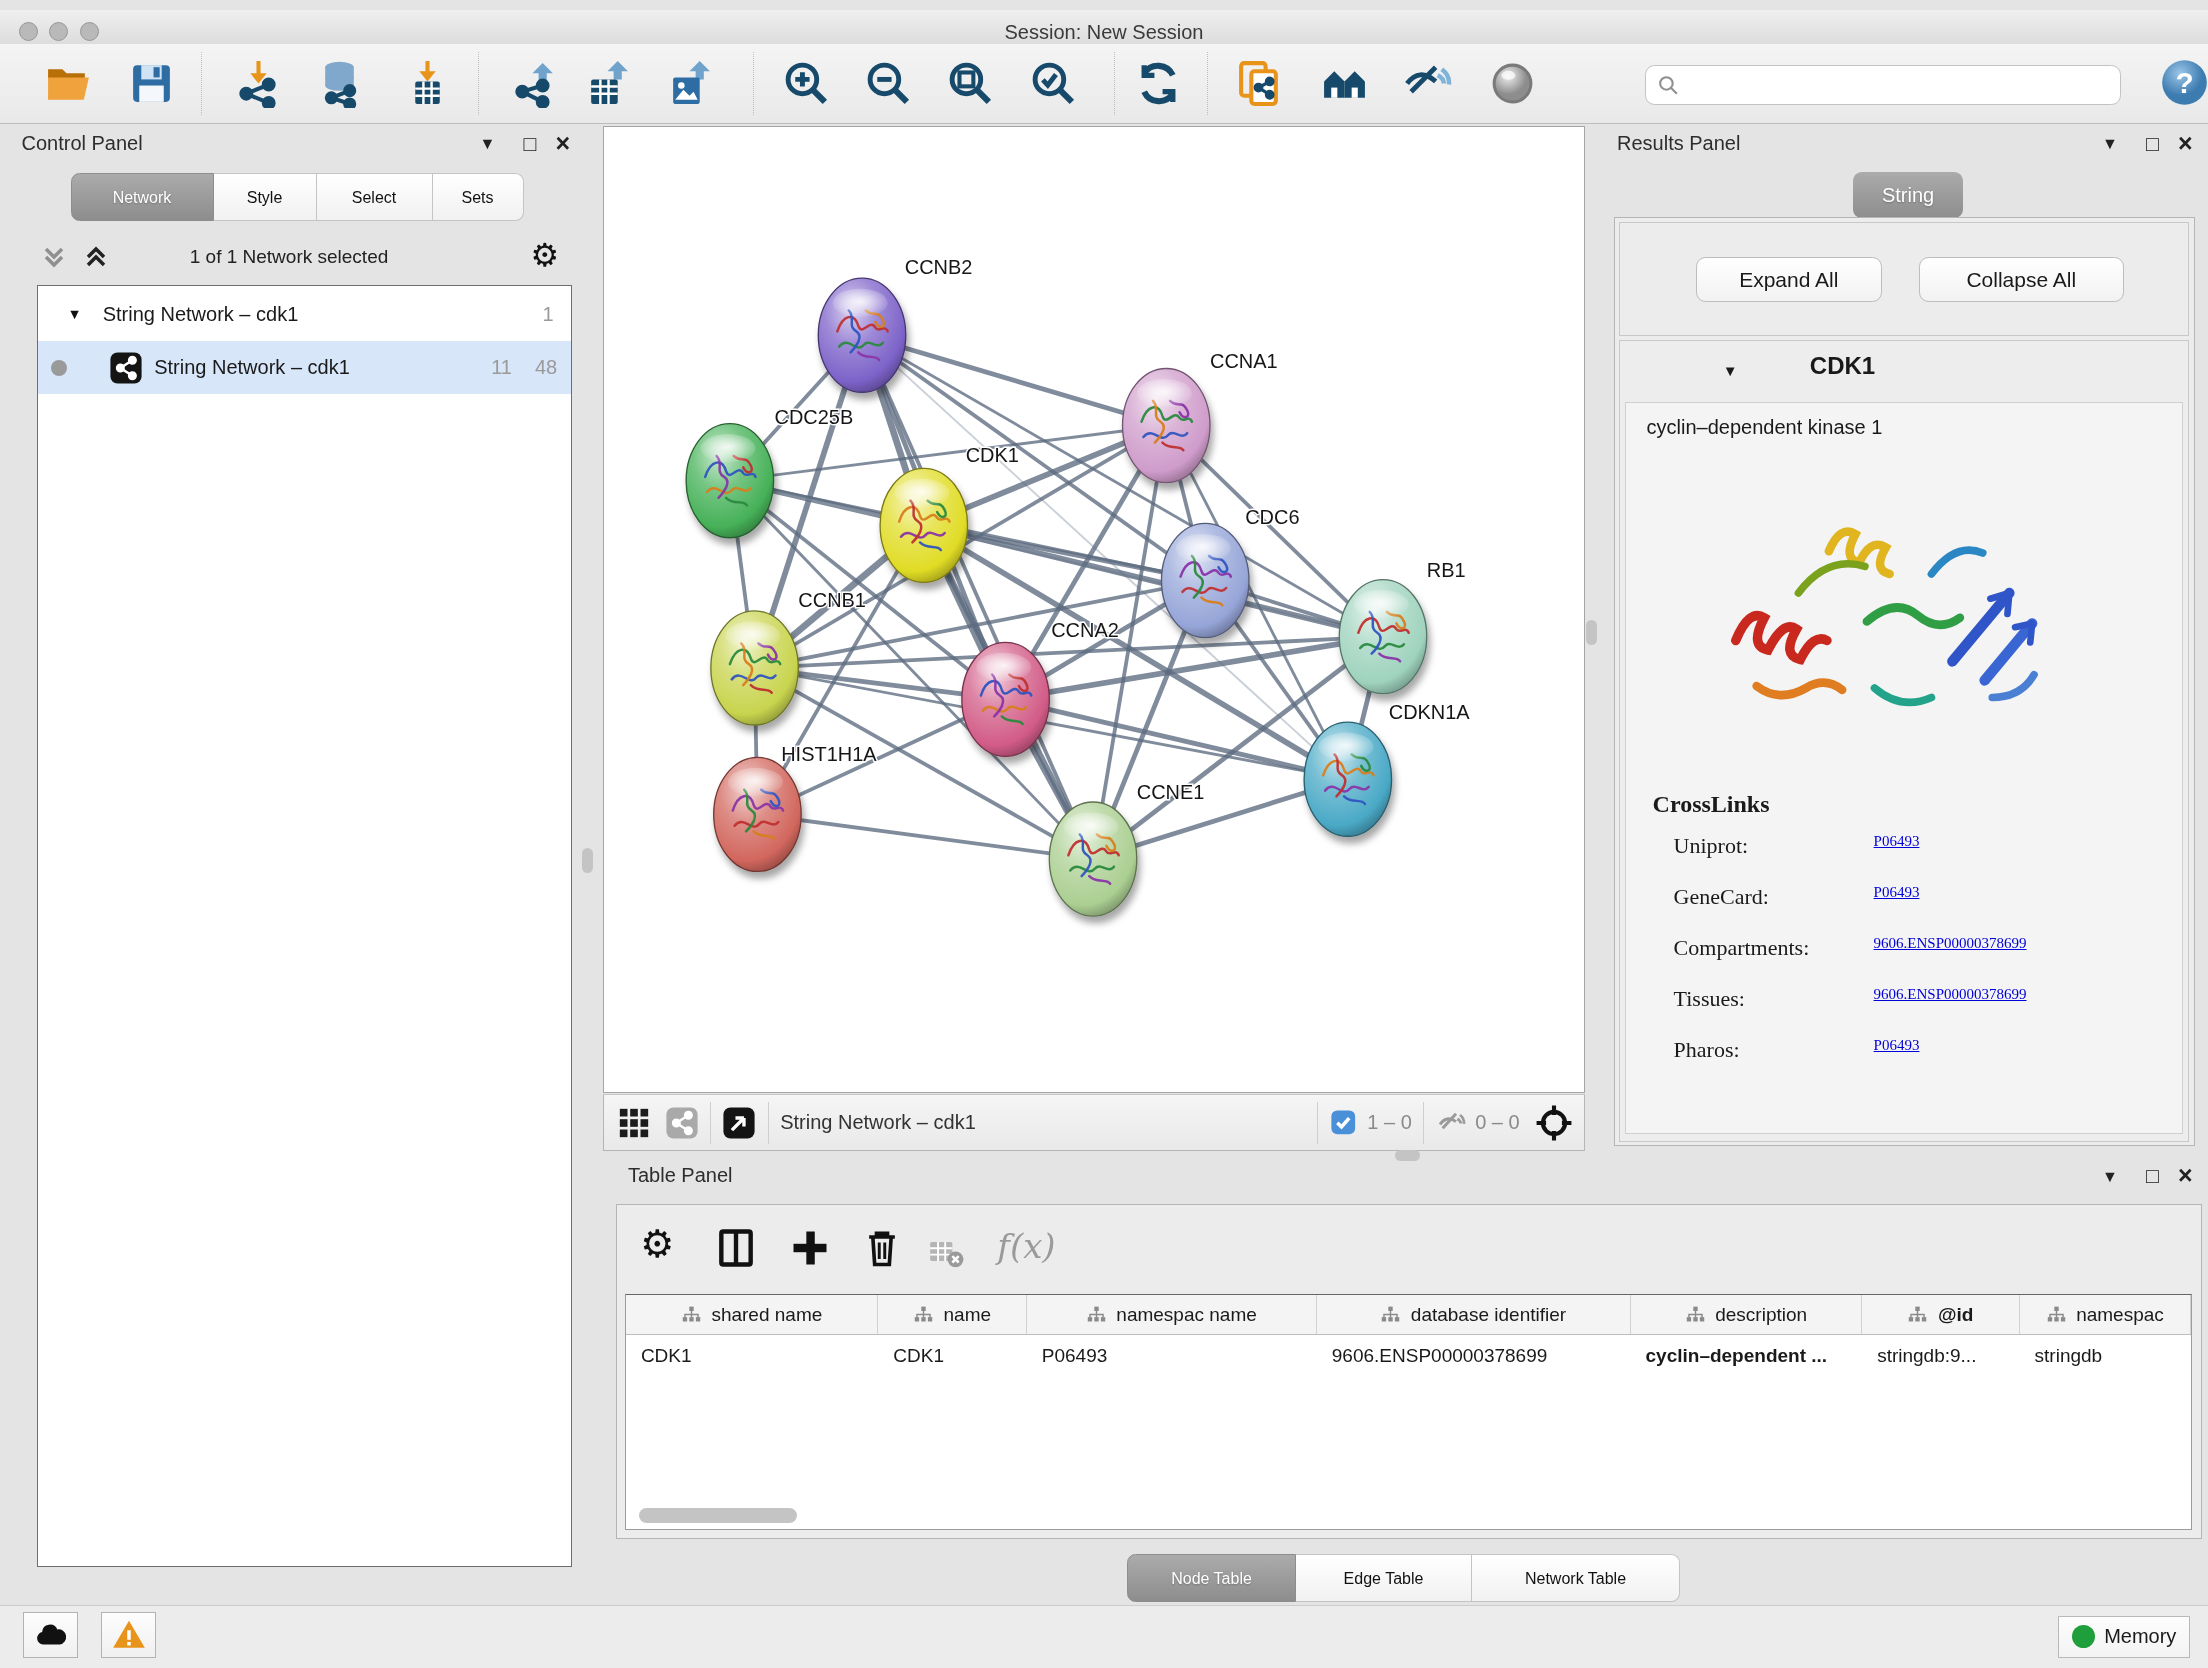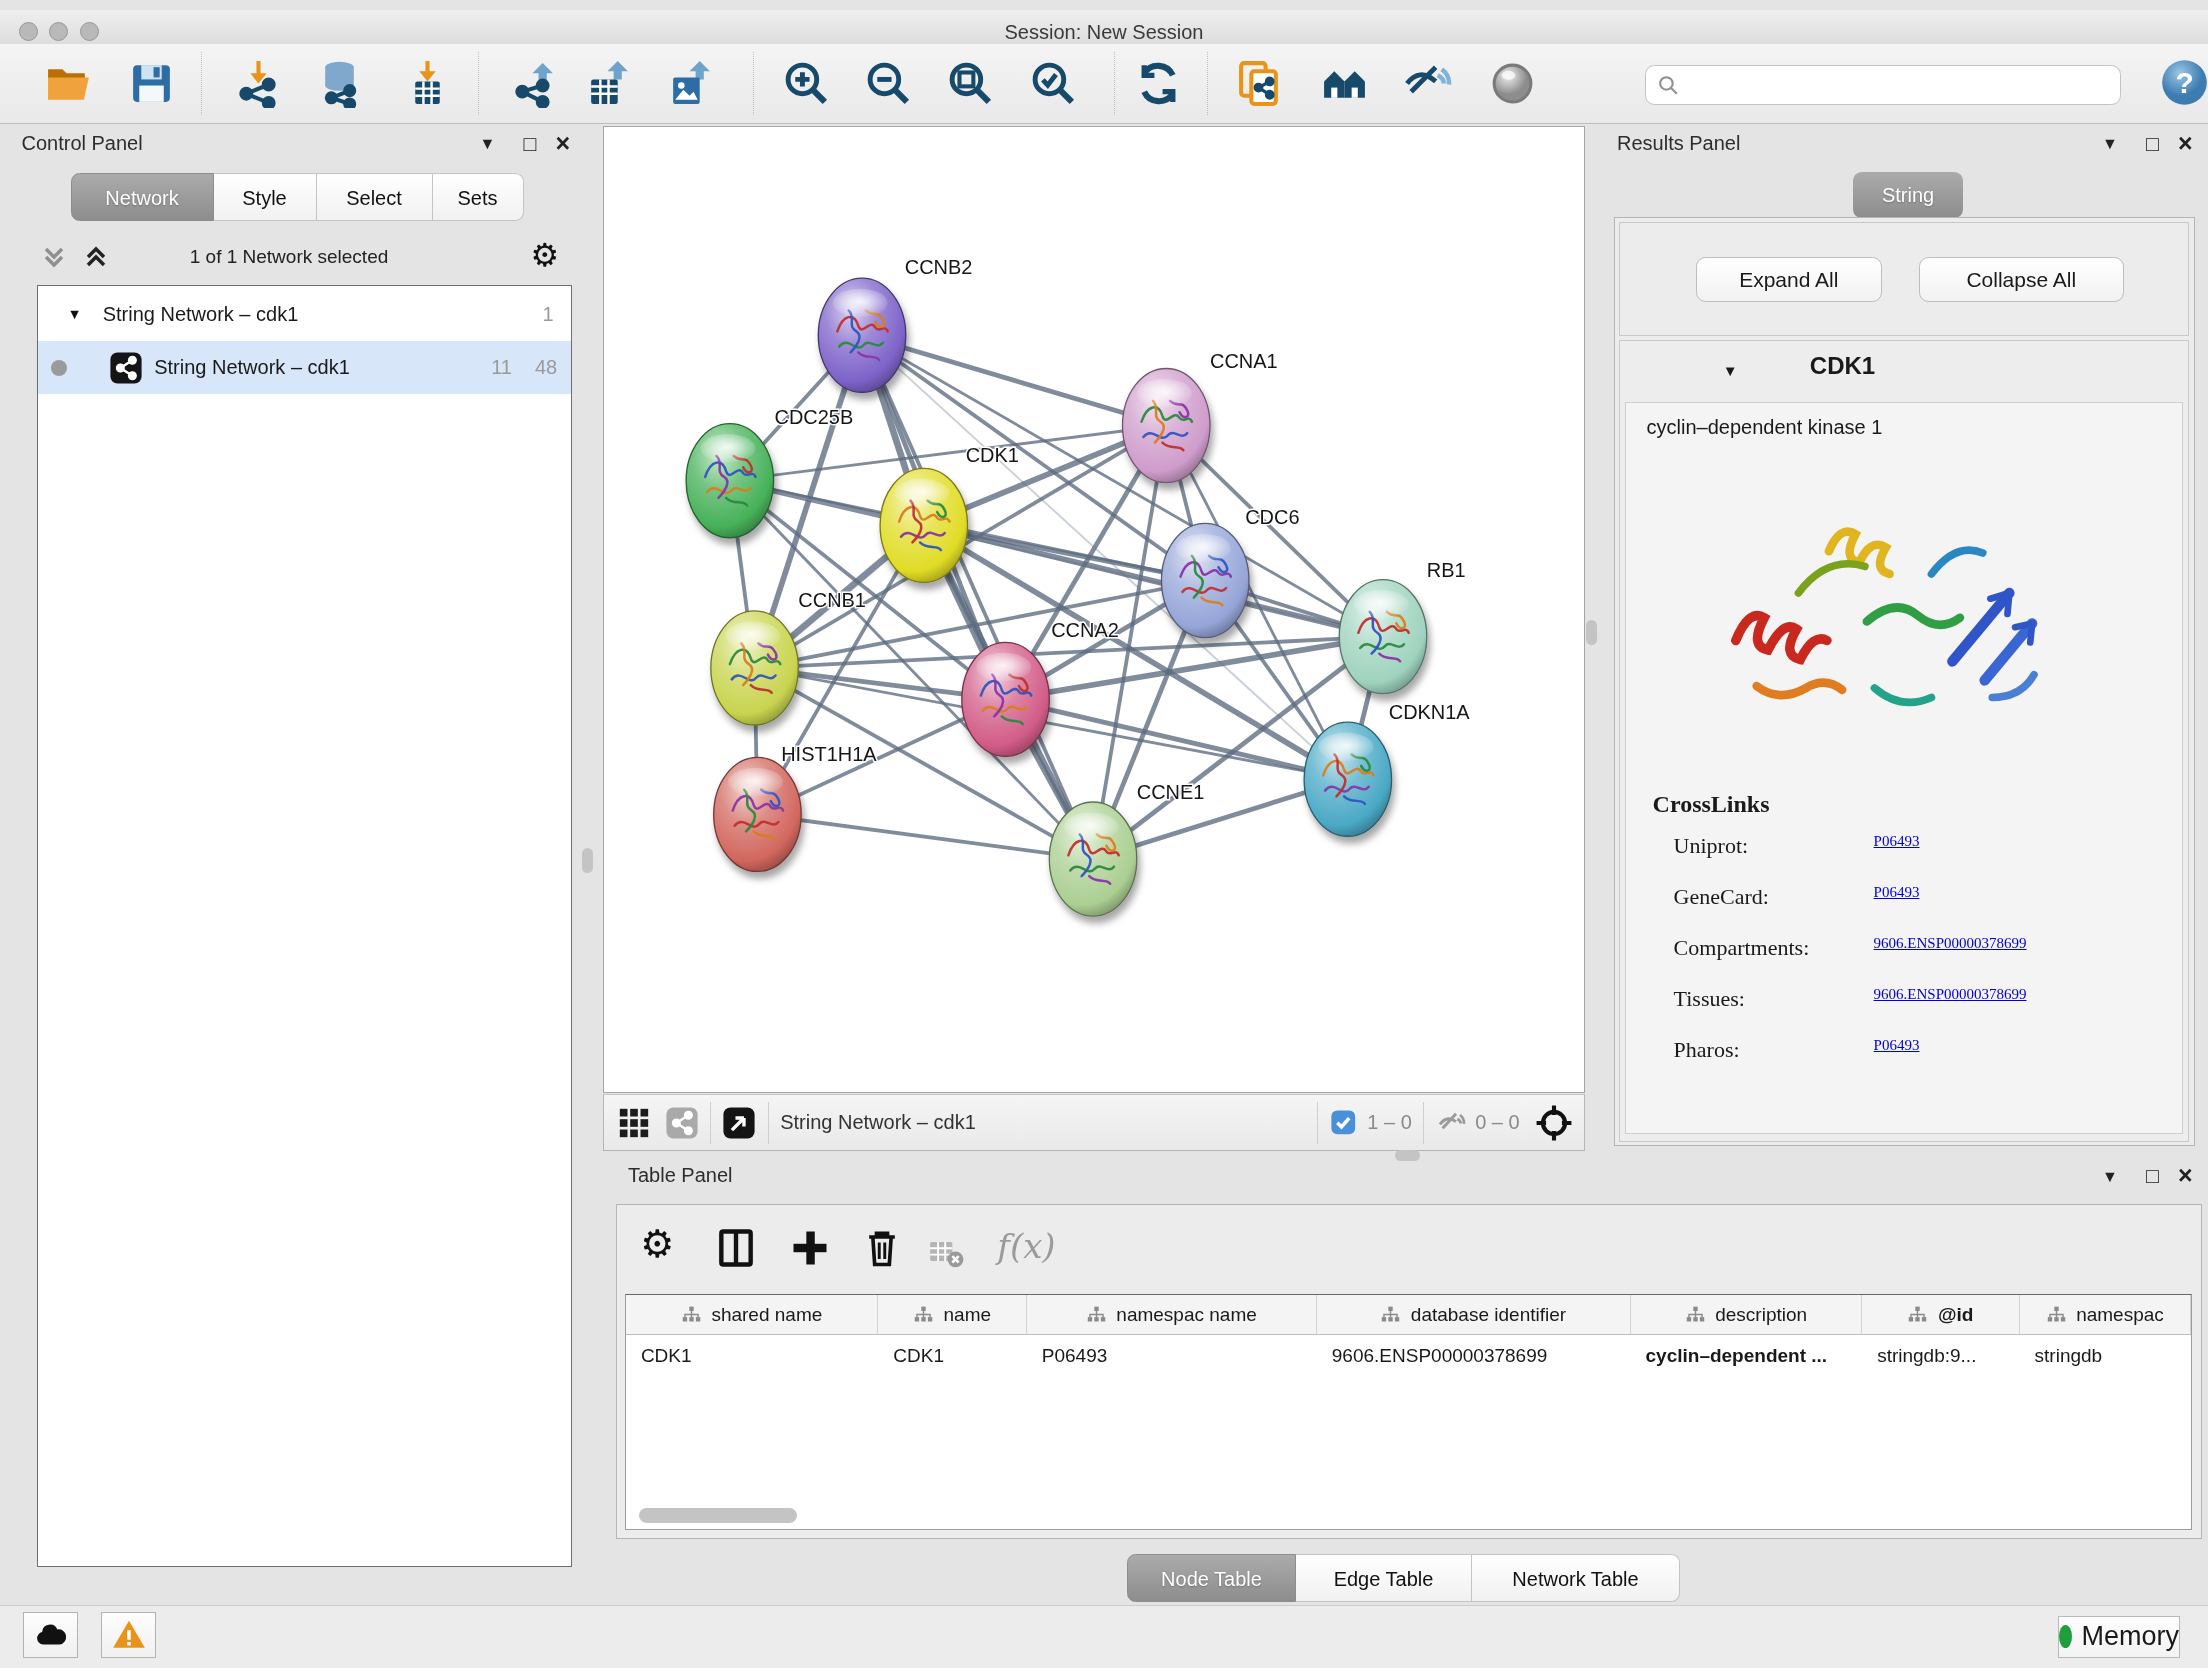--- a/index.html
+++ b/index.html
@@ -17,21 +17,21 @@
   .tbtn{width:49px;height:49px;top:15px;cursor:pointer}
   .tsep{top:7.6px;height:63px;border-left:1.9px dotted #bdbdbd;width:0}
   #searchbox{left:1645px;top:21px;width:476px;height:40px;background:#fff;border:1px solid #c3c3c3;border-radius:9.5px;display:flex;align-items:center;padding-left:9.5px}
   #searchbox input{border:none;outline:none;font-size:18px;width:418px;background:transparent;font-family:"Liberation Sans",sans-serif}
   
   .phead{font-size:20px;color:#2d2d2d}
   .pctl{font-size:16px;color:#222;cursor:pointer}
   .pctl.x{font-size:25px;font-weight:bold;line-height:19px}
   
   .seg{display:flex}
-  .seg .t{height:48px;line-height:48px;text-align:center;font-size:20px;color:#111;
+  .seg .t{height:48px;line-height:48px;text-align:center;font-size:16px;color:#111;
           background:linear-gradient(#ffffff,#f1f1f1);border:1px solid #c4c4c4;border-left:none;cursor:pointer}
   .seg .t:first-child{border-left:1px solid #c4c4c4;border-radius:8.6px 0 0 8.6px}
   .seg .t:last-child{border-radius:0 8.6px 8.6px 0}
   .seg .t.sel{background:linear-gradient(#ababab,#8d8d8d);color:#fff;border-color:#8d8d8d;text-shadow:0 1px 1.9px rgba(0,0,0,.25)}
   
   #netlist{left:27px;top:284px;width:535px;height:1286px;background:#fff;border:1.9px solid #6e6e6e}
   .trow{position:absolute;left:0;width:100%;height:53px;display:flex;align-items:center;font-size:20px}
   .cnt{color:#9a9a9a}
   
   .rbox{background:#ececec;border:1.9px solid #b5b5b5}
@@ -47,21 +47,21 @@
   .th{display:flex;align-items:center;justify-content:center;gap:9.5px;font-size:19px;border-right:1px solid #d2d2d2;height:100%}
   .td{font-size:19px;padding-left:15px;display:flex;align-items:center;height:100%;white-space:nowrap;overflow:hidden}
   
   #netfooter{left:603px;top:1094px;width:982px;height:57px;background:linear-gradient(#f5f5f5,#e9e9e9);border:1px solid #b5b5b5;border-top:1px solid #c7c7c7;display:flex;align-items:center}
   .fsep{height:42px;border-left:1px solid #cfcfcf;margin:0 11.4px}
   .gray{color:#8a8a8a}
   .pill{background:#c4c4c4;border-radius:7.6px}
   
   #statusbar{left:0;top:1605px;width:2208px;height:63px;background:#ececec;border-top:1px solid #cdcdcd}
   .sbtn{width:55px;height:46px;top:5.7px;border:1.9px solid #b3b3b3;background:linear-gradient(#fdfdfd,#f0f0f0);display:flex;align-items:center;justify-content:center;cursor:pointer}
-  #memorybtn{left:2058px;top:9.5px;width:122px;height:42px;border:1.9px solid #b9b9b9;background:linear-gradient(#fdfdfd,#f3f3f3);display:flex;align-items:center;justify-content:center;gap:9.5px;font-size:27px;cursor:pointer}
+  #memorybtn{left:2058px;top:9.5px;width:132px;height:42px;border:1.9px solid #b9b9b9;background:linear-gradient(#fdfdfd,#f3f3f3);display:flex;align-items:center;justify-content:center;gap:9.5px;font-size:20px;cursor:pointer}
 </style>
 </head>
 <body>
 
 <div id="app">
 
   <div id="titlebar" class="abs">
     <span class="tl abs" style="left:19px"></span>
     <span class="tl abs" style="left:49px"></span>
     <span class="tl abs" style="left:80px"></span>

